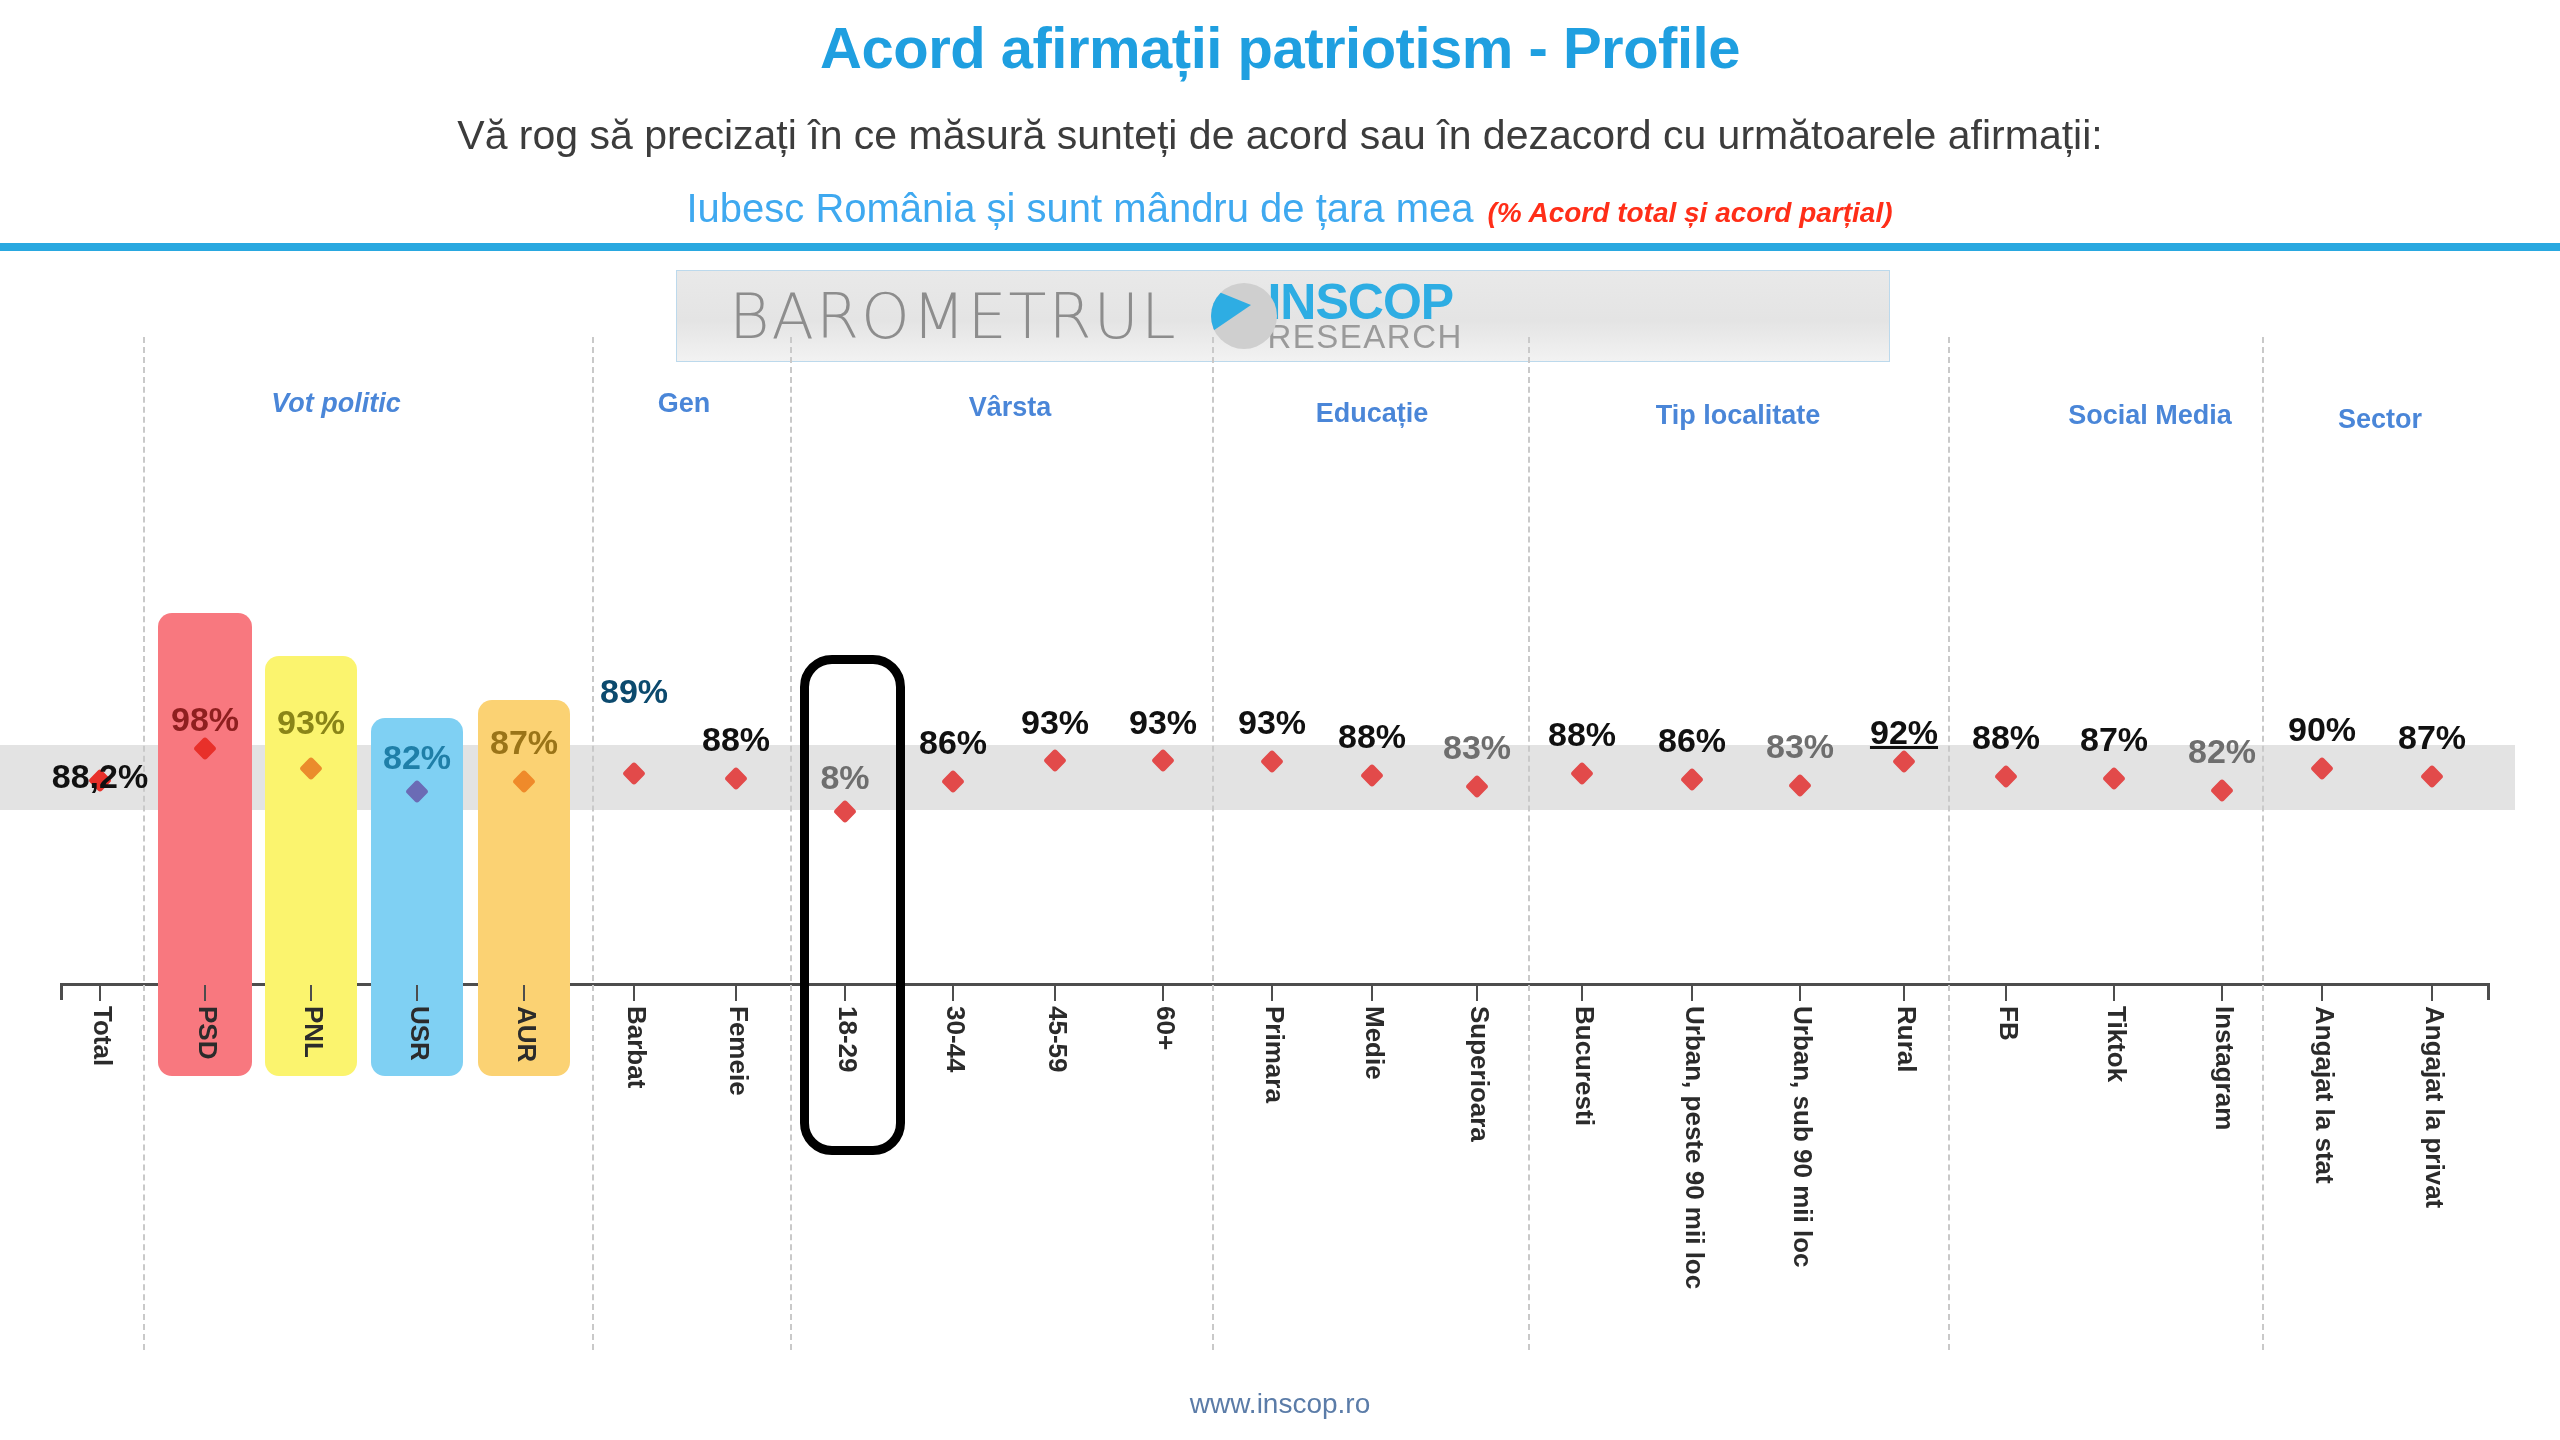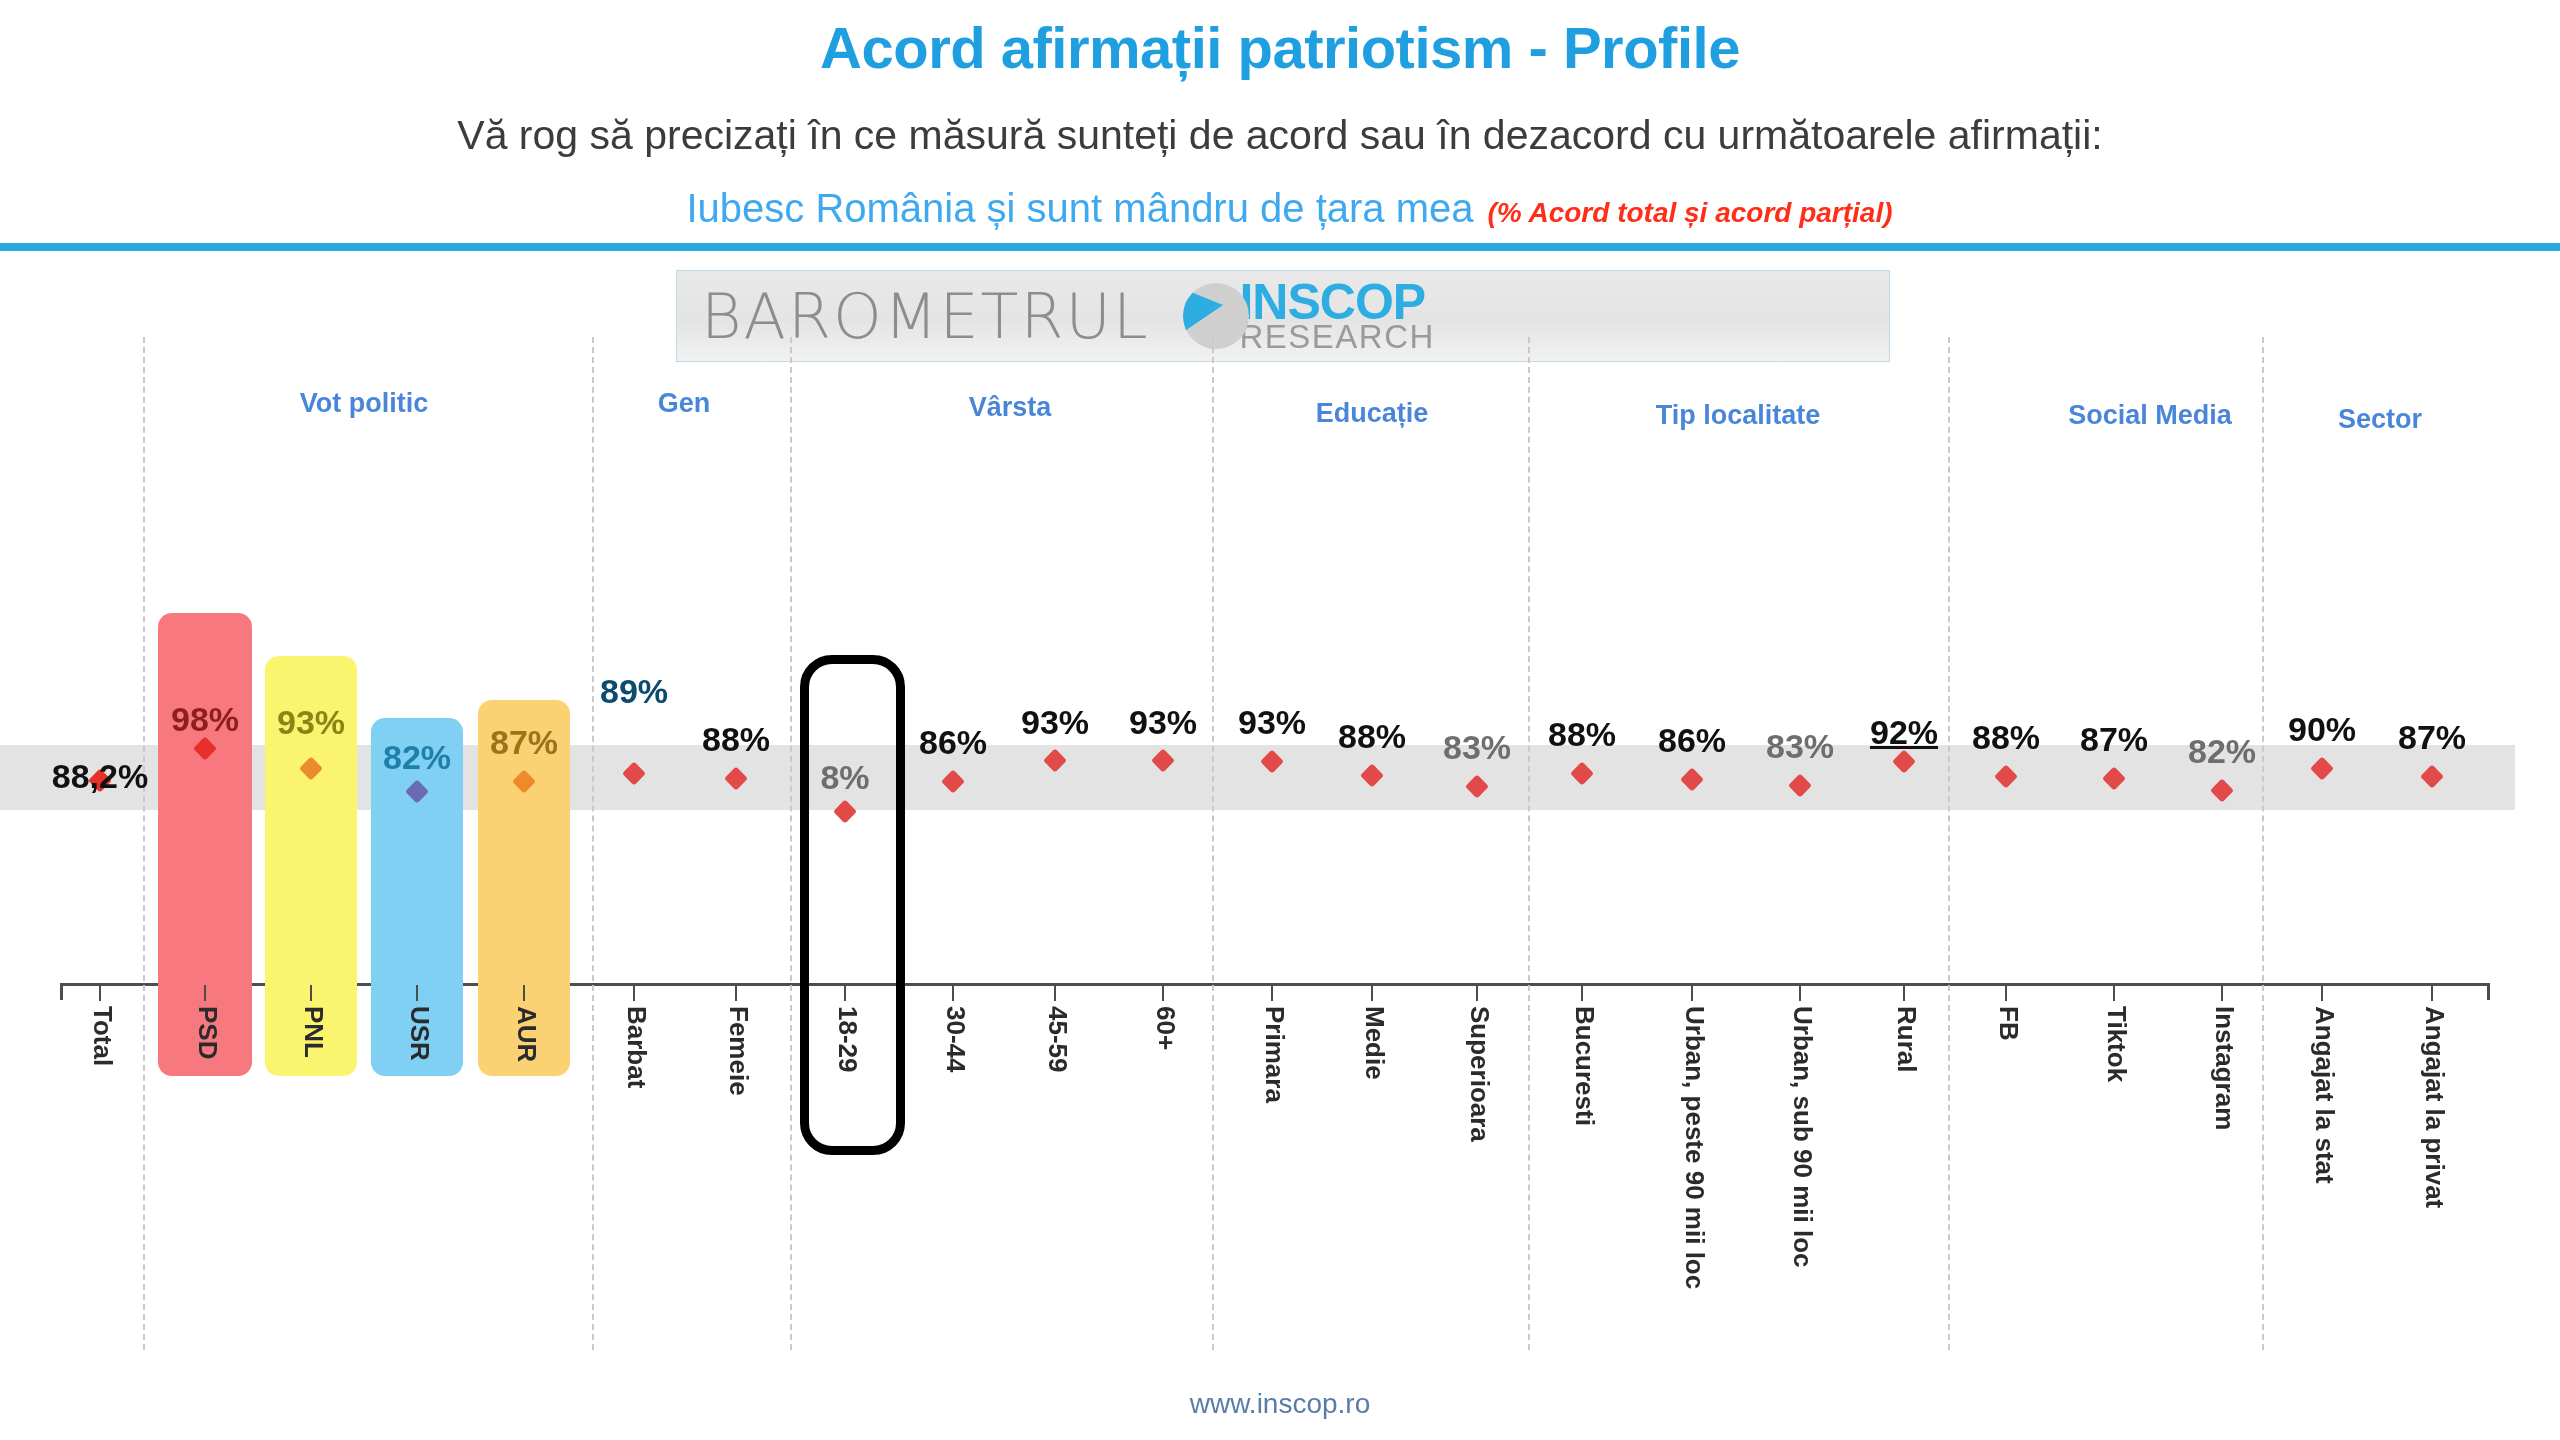--- a/index.html
+++ b/index.html
@@ -30,21 +30,21 @@
   }
   
   #logobar{
     position:absolute;left:676px;top:270px;width:1212px;height:90px;
     background:linear-gradient(180deg,#e9e9e9 0%,#e4e4e4 55%,#f2f2f2 100%);
     border:1px solid #bcd9ec;
     display:flex;align-items:center;
   }
   #logo-barometrul{
     font-size:62px;color:#8d8d8d;letter-spacing:2px;font-weight:300;
-    padding-left:24px;font-family:"DejaVu Sans", sans-serif;
+    padding-left:24px;font-family:"DejaVu Sans", sans-serif;margin-left:28px;
   }
   #logo-informat{display:flex;align-items:center;margin-left:28px;}
   #informat-mark{
     width:52px;height:66px;background:#111111;position:relative;border-radius:2px;
   }
   #informat-mark:after{
     content:"";position:absolute;left:20px;top:12px;width:13px;height:13px;
     border-radius:50%;background:#ffffff;
   }
   #informat-mark:before{
@@ -136,21 +136,21 @@
     <div class="divider" style="left: 592px;"></div>
     <div class="divider" style="left: 790px;"></div>
     <div class="divider" style="left: 1212px;"></div>
     <div class="divider" style="left: 1528px;"></div>
     <div class="divider" style="left: 1948px;"></div>
     <div class="divider" style="left: 2262px;"></div>
     <div class="marker" style="left: 100px; top: 772px; background: rgb(232, 48, 42);"></div>
     <div class="vallabel" style="left: 100px; top: 757px; color: rgb(17, 17, 17);">88,2%</div>
     <div class="tick" style="left: 99px;"></div>
     <div class="catlabel" style="left: 87px; top: 1006px;">Total</div>
-    <div class="grp-label" style="left: 364px; top: 388px;">Vot politic</div>
+    <div class="grp-label" style="left: 336px; top: 388px; font-style: italic;">Vot politic</div>
     <div class="bar" style="left: 158px; top: 613px; width: 94px; height: 463px; background: rgb(248, 120, 127);"></div>
     <div class="marker" style="left: 205px; top: 740px; background: rgb(232, 48, 42);"></div>
     <div class="vallabel" style="left: 205px; top: 700px; color: rgb(142, 31, 31);">98%</div>
     <div class="tick" style="left: 204px;"></div>
     <div class="catlabel" style="left: 192px; top: 1006px;">PSD</div>
     <div class="bar" style="left: 265px; top: 656px; width: 92px; height: 420px; background: rgb(251, 244, 110);"></div>
     <div class="marker" style="left: 311px; top: 760px; background: rgb(235, 140, 44);"></div>
     <div class="vallabel" style="left: 311px; top: 703px; color: rgb(138, 133, 24);">93%</div>
     <div class="tick" style="left: 310px;"></div>
     <div class="catlabel" style="left: 298px; top: 1006px;">PNL</div>

